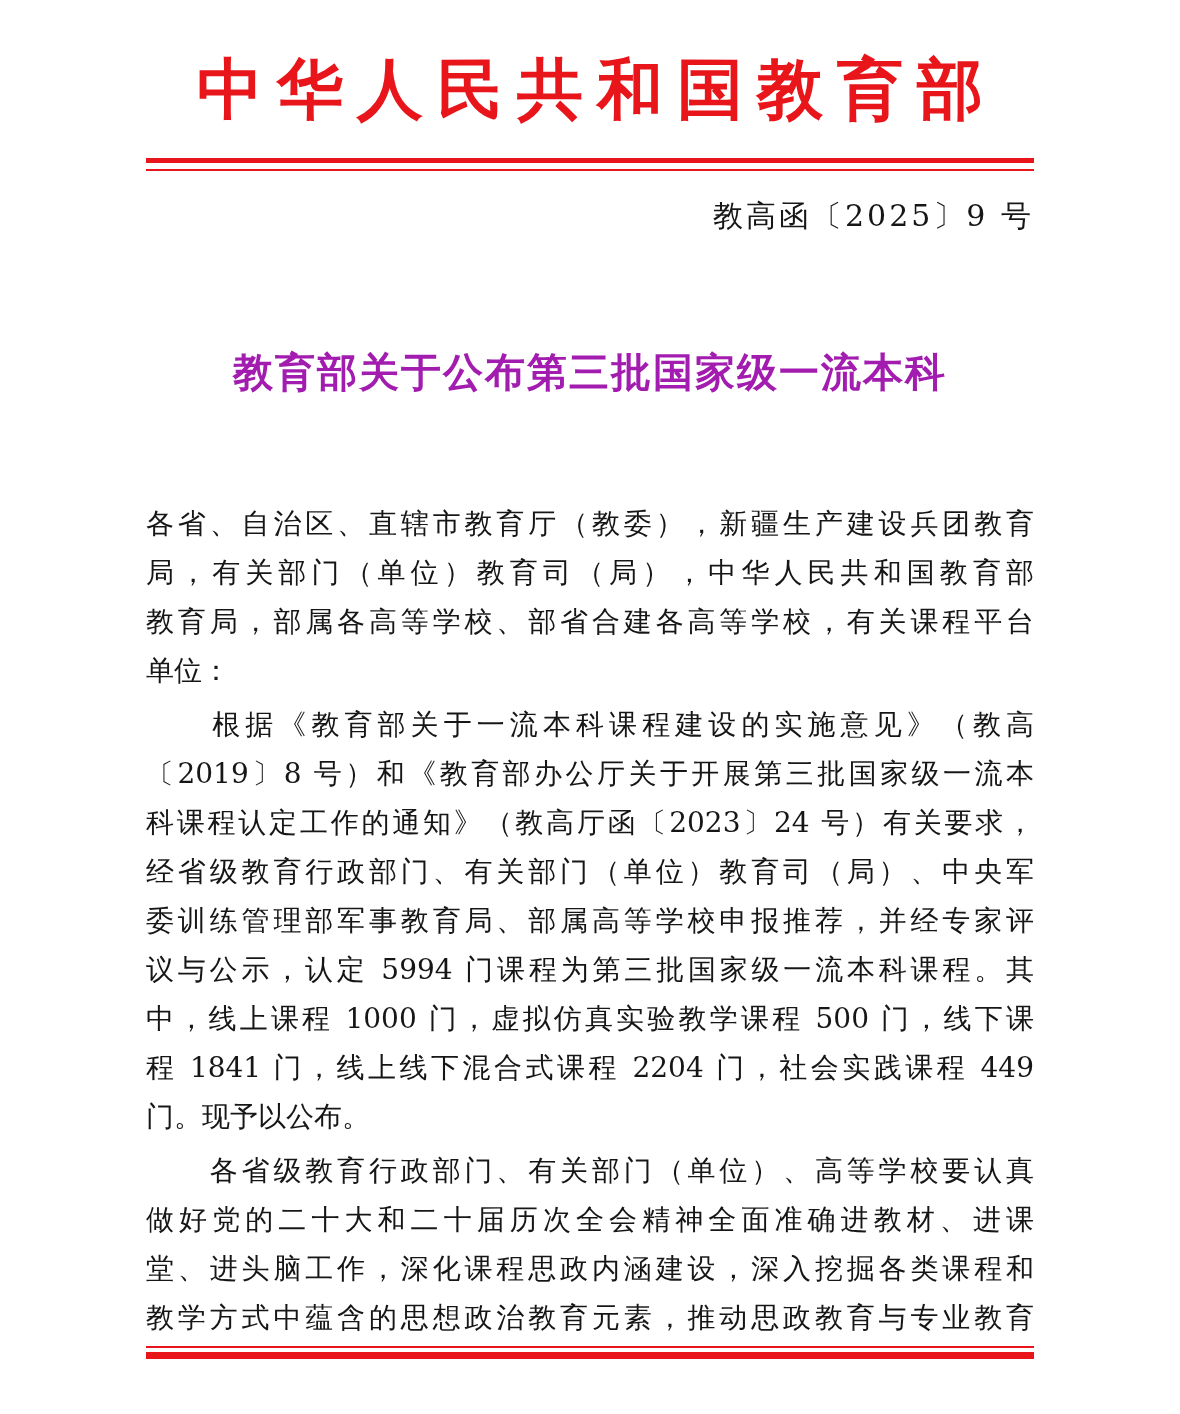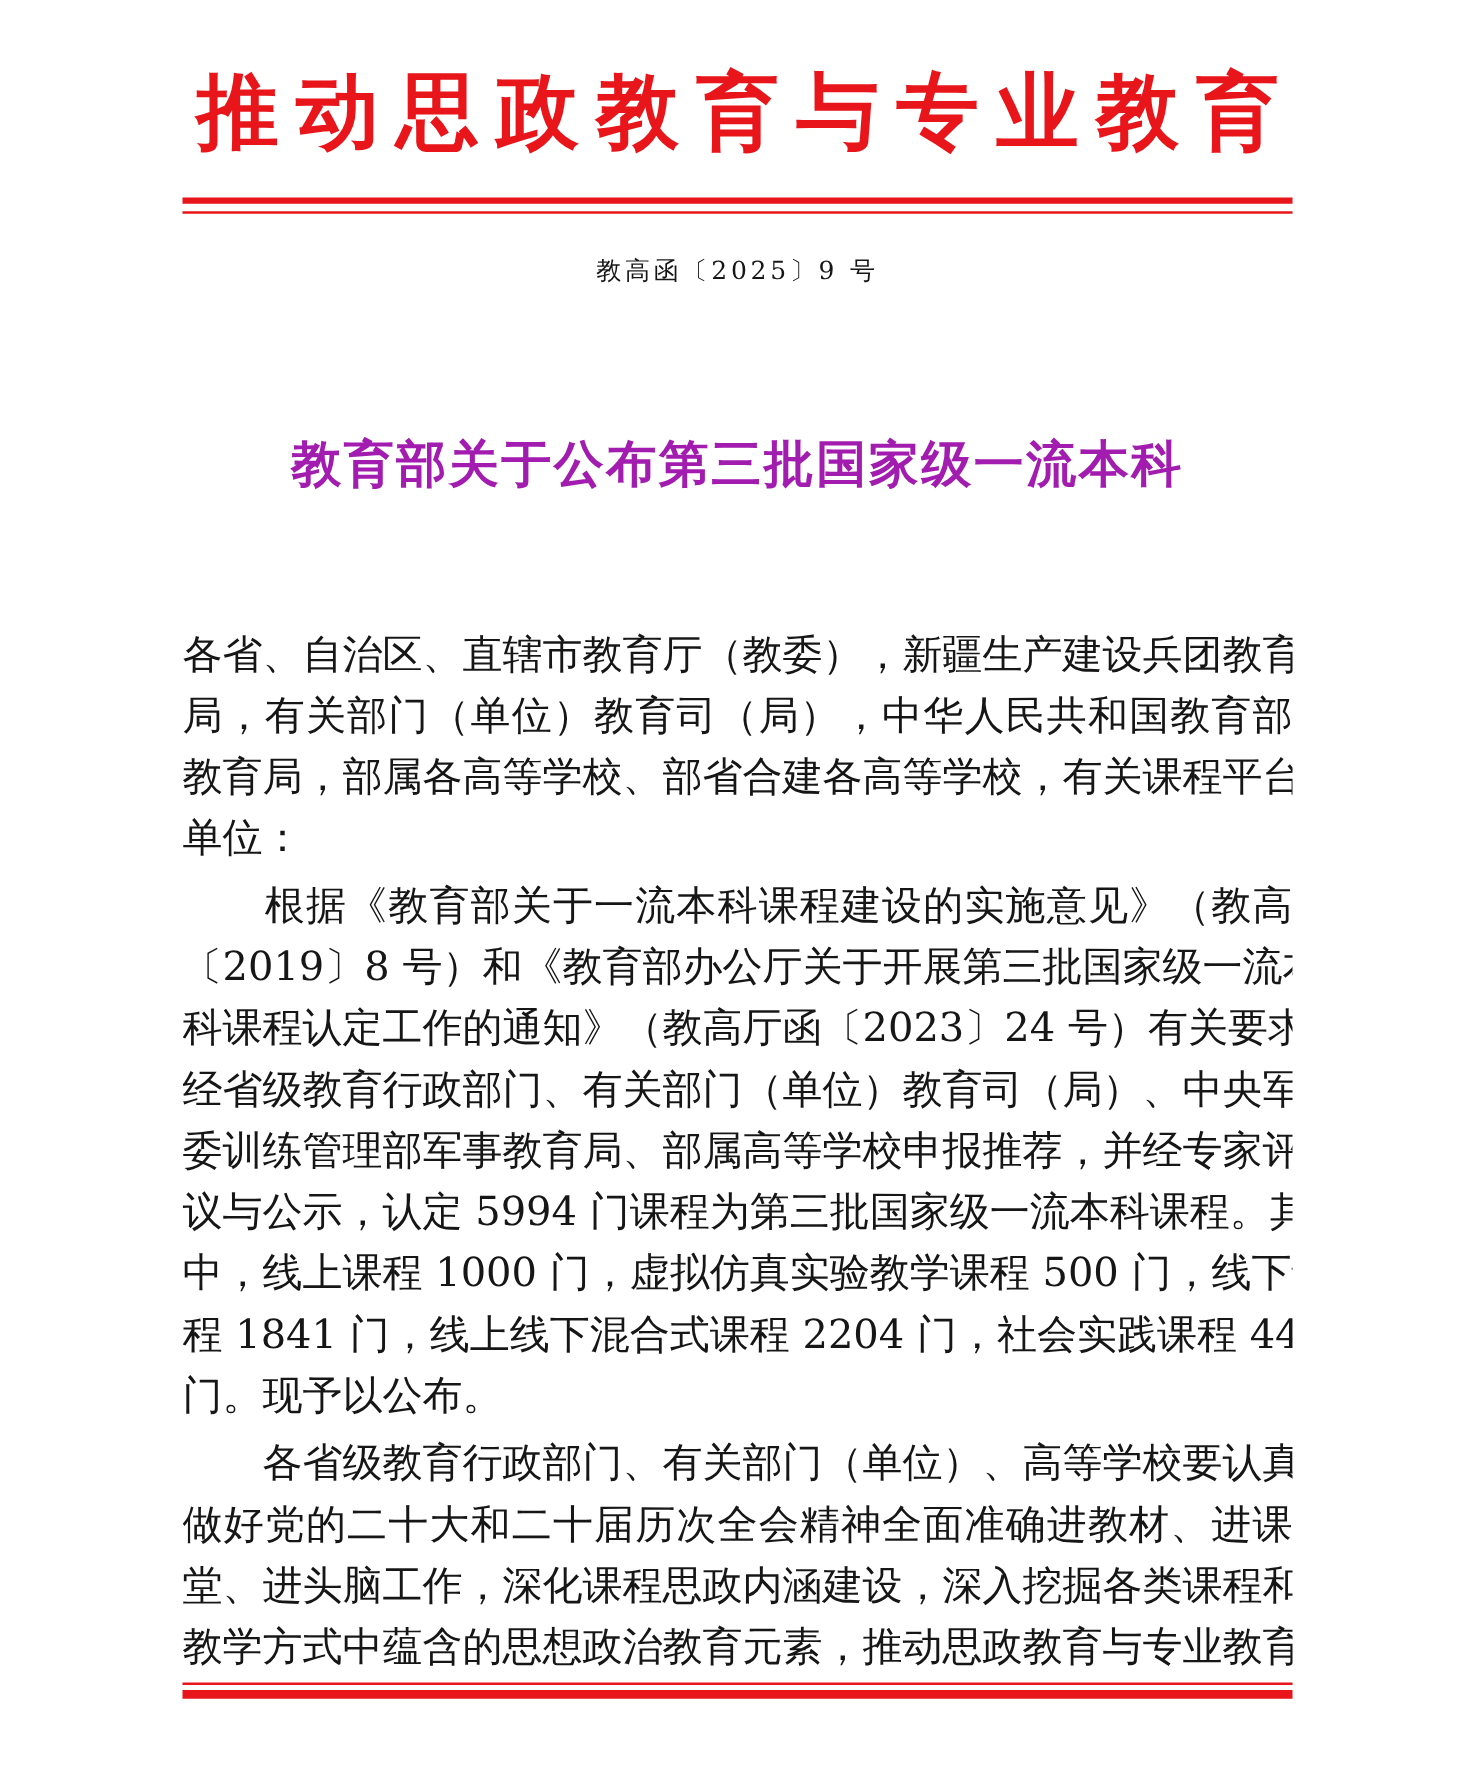--- a/index.html
+++ b/index.html
@@ -47,22 +47,22 @@
   .rule-thin  { height: 2px; background: var(--accent-red, #e8151a); }
   .rule-gap-top { height: 6px; }
   .rule-gap-bottom { height: 4px; }
   .rule-bottom .rule-thick { height: 7px; }
   
   .doc-number {
     position: absolute;
     top: 198px;
     left: 146px;
     width: 888px;
-    text-align: center;
-    font-size: 20px;
+    text-align: right;
+    font-size: 30px;
     line-height: 36px;
     letter-spacing: 3px;
     color: #161616;
   }
   
   .doc-title {
     position: absolute;
     top: 346px;
     left: 0;
     right: 0;
@@ -73,42 +73,42 @@
     font-weight: 700;
     letter-spacing: 2px;
     color: #a21caf;
   }
   
   .doc-body {
     position: absolute;
     top: 499px;
     left: 146px;
     width: 888px;
-    font-size: 32px;
+    font-size: 28px;
     color: #161616;
   }
   .para + .para { margin-top: 5px; }
   .line {
     height: 49px;
     line-height: 49px;
     text-align: justify;
     text-align-last: justify;
     white-space: nowrap;
     overflow: hidden;
   }
   .line.flush-left {
     text-align-last: left;
   }
 </style>
 </head>
 <body>
 
 <div class="page">
 
-  <div class="org-title">推动思政教育与专业教育</div>
+  <div class="org-title">中华人民共和国教育部</div>
 
   <div class="rule-top">
     <div class="rule-thick"></div>
     <div class="rule-gap-top"></div>
     <div class="rule-thin"></div>
   </div>
 
   <div class="doc-number">教高函〔2025〕9 号</div>
 
   <h1 class="doc-title"><span>教育部关于公布第三批国家级一流本科</span><br></h1>

